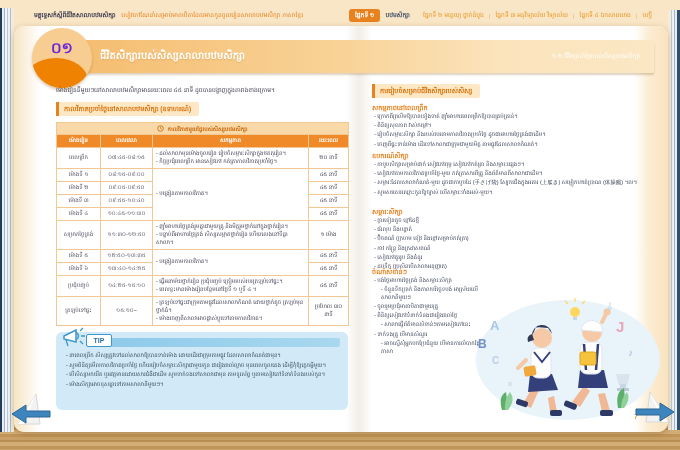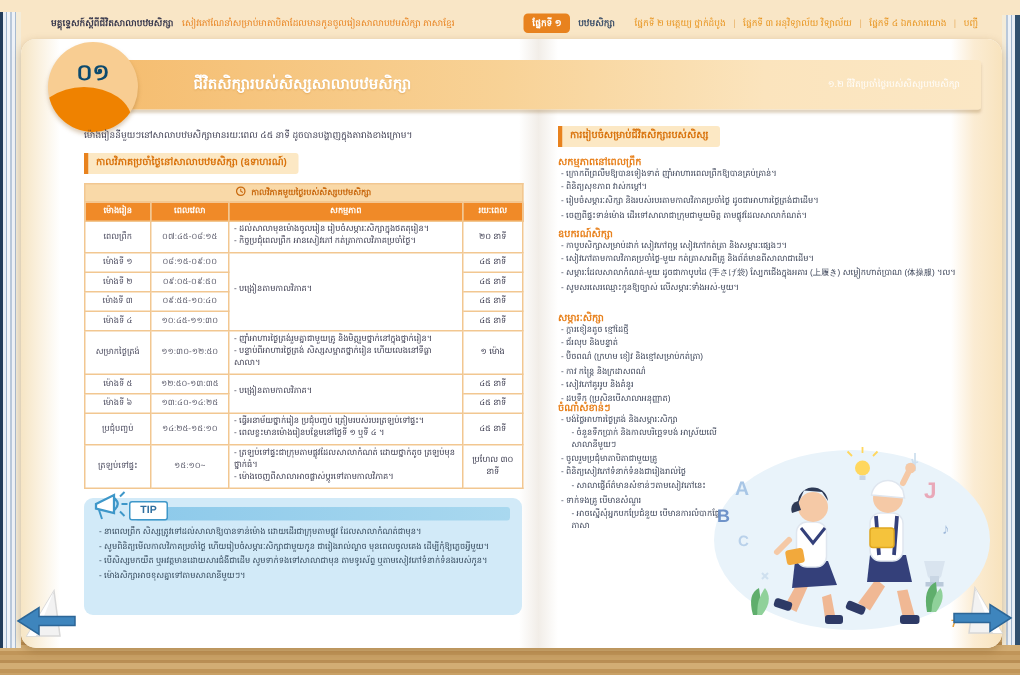--- a/index.html
+++ b/index.html
@@ -64,34 +64,34 @@
   .tab-item { color:#e8941e; }
   .tab-sep { color:#e8b36a; }
   
   .banner {
     position:absolute; left:76px; top:40px; width:578px; height:33px;
     background:linear-gradient(90deg,#f5bd70,#f8d296 45%,#fbe4bd 75%,#fbe7c4);
     border-radius:2px;
     box-shadow:0 2px 2px rgba(150,110,50,.3);
     display:flex; align-items:center;
   }
-  .banner-title { color:#ffffff; font-weight:bold; font-size:10px; margin-left:53px; text-shadow:0 1px 1px rgba(200,130,40,.4); }
+  .banner-title { color:#ffffff; font-weight:bold; font-size:10px; margin-left:24px; text-shadow:0 1px 1px rgba(200,130,40,.4); }
   .banner-right { position:absolute; right:14px; top:12px; font-size:6px; color:rgba(255,255,255,.95); }
   .chapter-circle {
     position:absolute; left:32px; top:28px; width:60px; height:60px; border-radius:50%;
     background:#f8cd92; overflow:hidden;
     box-shadow:0 2px 3px rgba(150,100,40,.35);
   }
   .chapter-circle .crescent {
     position:absolute; left:-8px; top:30px; width:64px; height:46px; border-radius:50%;
     background:#ef8200;
   }
   .chapter-circle .num {
     position:absolute; left:0; top:10px; width:100%; text-align:center;
-    color:#0c4a6e; font-weight:bold; font-size:15px;
+    color:#6d28d9; font-weight:bold; font-size:15px;
   }
   
   .intro { position:absolute; left:56px; top:86px; width:292px; font-size:6px; color:#3b3b4f; }
   .subhead {
     position:absolute; height:14px; line-height:14px;
     background:#fce8c4; border-left:3px solid #e8821e;
     color:#d9730d; font-weight:bold; font-size:6.5px; padding:0 8px 0 5px;
     border-radius:0 2px 2px 0;
   }
   .subhead.l { left:56px; top:102px; }

